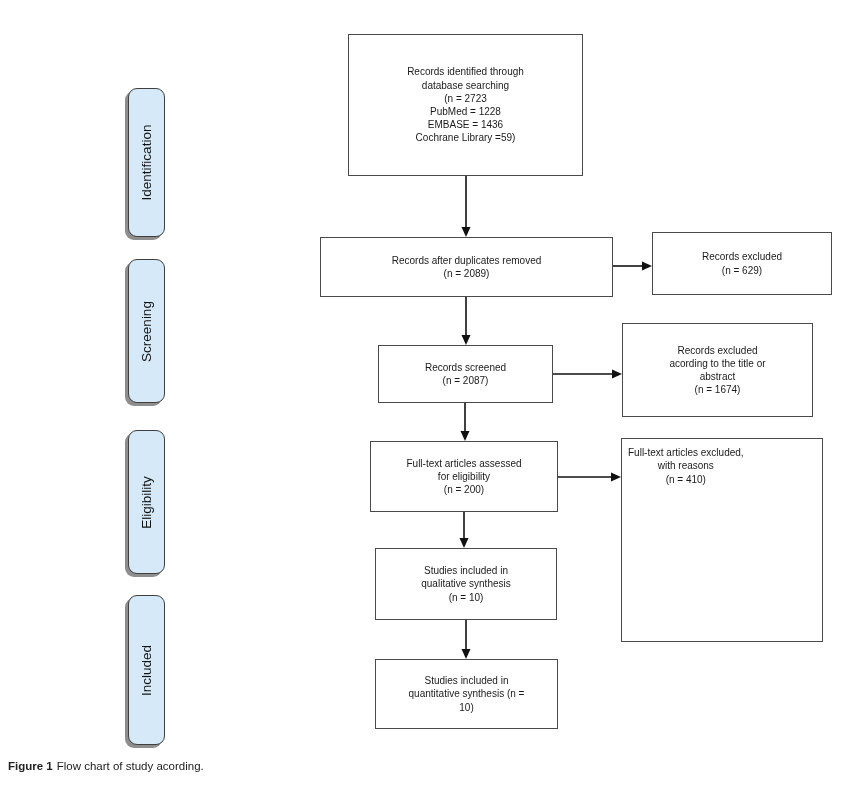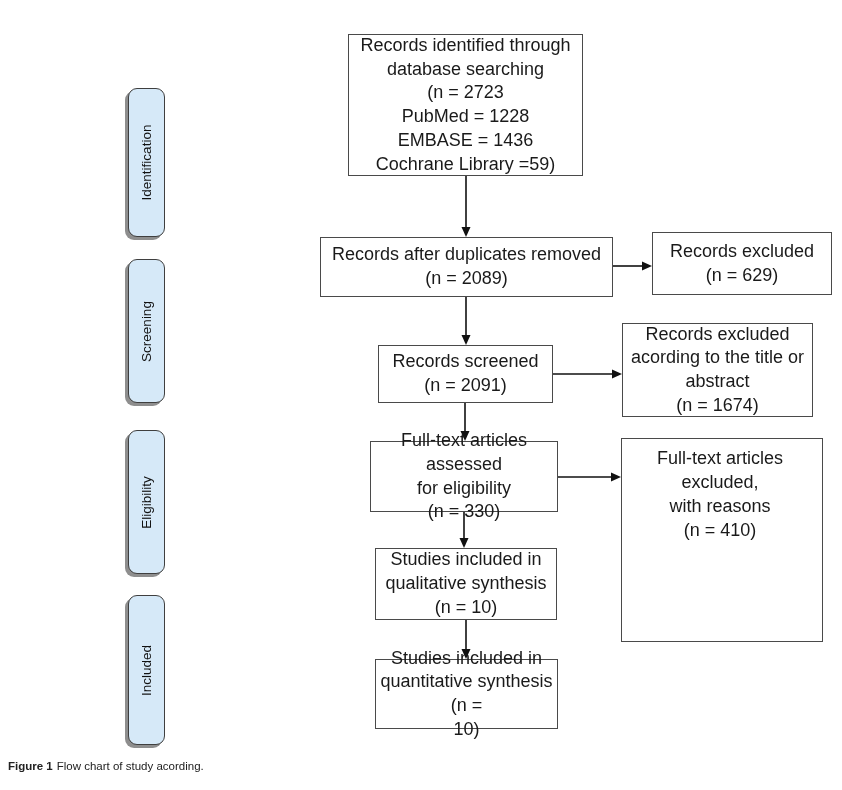--- a/index.html
+++ b/index.html
@@ -37,27 +37,27 @@
     color: #111;
   }
   .box {
     position: absolute;
     background: #ffffff;
     border: 1.5px solid #4a4a4a;
     display: flex;
     align-items: center;
     justify-content: center;
     text-align: center;
-    font-size: 18px;
+    font-size: 10px;
     line-height: 1.32;
     box-sizing: border-box;
   }
   .box-text { white-space: pre-line; }
   .box.reasons-box {
-    flex-direction: column;
+    flex-direction: row;
     justify-content: flex-start;
     align-items: stretch;
     padding: 7px 10px 4px 6px;
   }
   .reasons-header { white-space: pre-line; text-align: center; line-height: 1.34; }
   .reasons-list {
     white-space: pre-line;
     text-align: left;
     padding-left: 5px;
     margin-top: 2px;
@@ -138,27 +138,27 @@
 Cochrane Library =59)</div>
   </div>
 
   <div class="box" style="left:320px;top:237px;width:293px;height:60px;">
     <div class="box-text">Records after duplicates removed
 (n = 2089)</div>
   </div>
 
   <div class="box" style="left:378px;top:345px;width:175px;height:58px;">
     <div class="box-text">Records screened
-(n = 2091)</div>
+(n = 2087)</div>
   </div>
 
   <div class="box" style="left:370px;top:441px;width:188px;height:71px;">
     <div class="box-text">Full-text articles assessed
 for eligibility
-(n = 330)</div>
+(n = 200)</div>
   </div>
 
   <div class="box" style="left:375px;top:548px;width:182px;height:72px;">
     <div class="box-text">Studies included in
 qualitative synthesis
 (n = 10)</div>
   </div>
 
   <div class="box" style="left:375px;top:659px;width:183px;height:70px;">
     <div class="box-text">Studies included in

